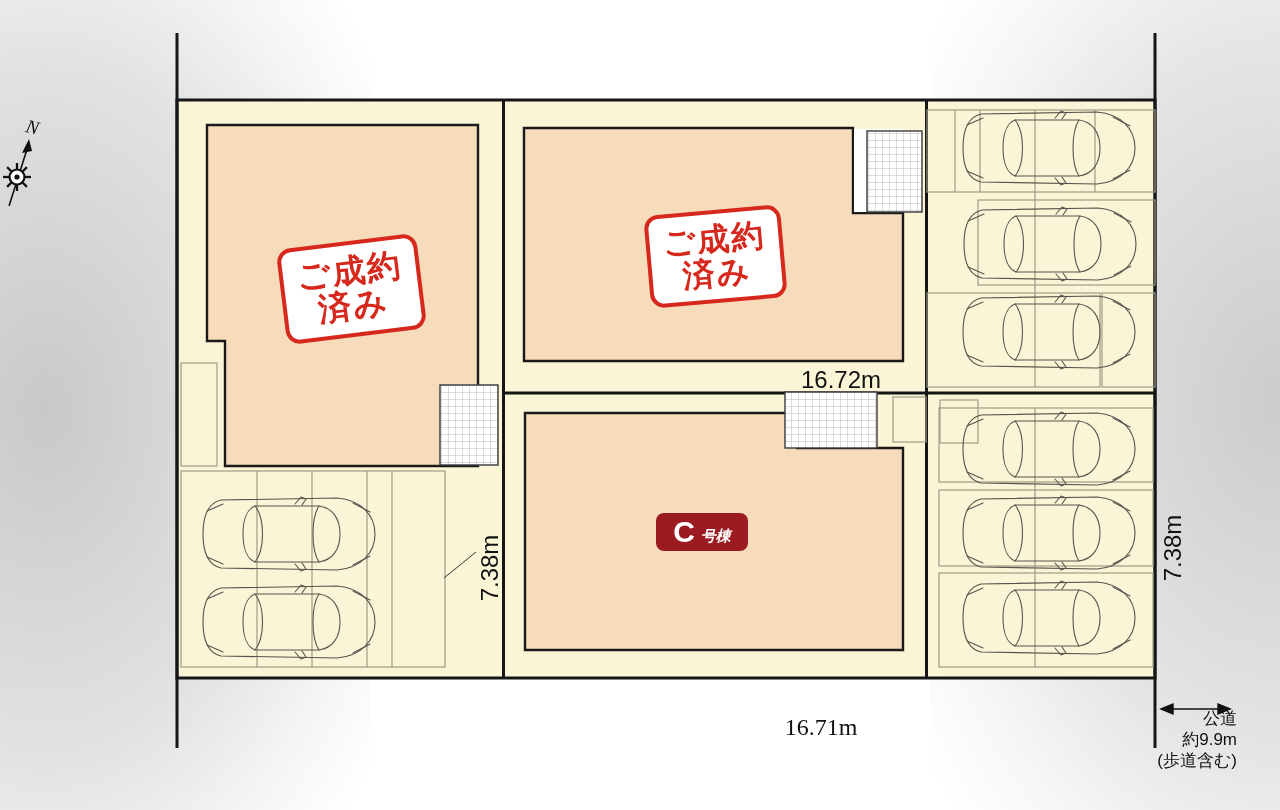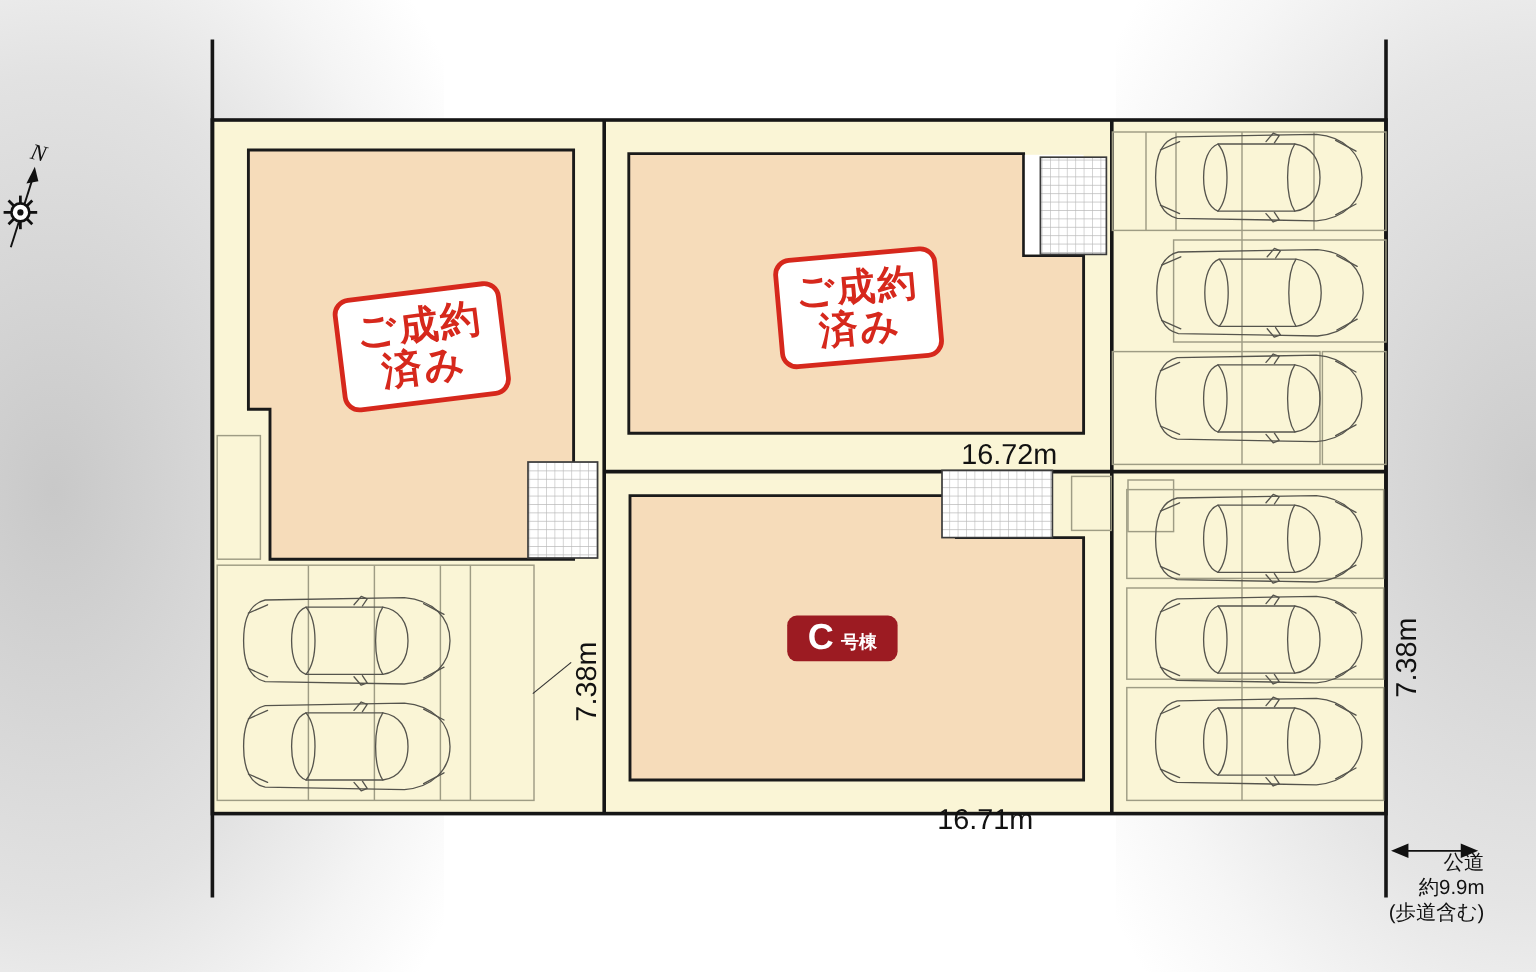--- a/index.html
+++ b/index.html
@@ -20,24 +20,24 @@
     display:flex;flex-direction:column;justify-content:center;
     line-height:1.06;letter-spacing:2px;
   }
   #stamp-a{left:281px;top:241px;width:133px;height:88px;font-size:33px;transform:rotate(-7deg);}
   #stamp-b{left:647px;top:210px;width:129px;height:85px;font-size:32px;transform:rotate(-5deg);}
   #badge-c{
     left:656px;top:513px;width:92px;height:38px;background:#9c1b22;border-radius:8px;
     color:#fff;display:flex;align-items:center;justify-content:center;gap:6px;
   }
   #badge-c .letter{font-size:30px;font-weight:700;line-height:1;}
-  #badge-c .suffix{font-size:15px;font-weight:700;line-height:1;padding-top:6px;}
+  #badge-c .suffix{font-size:15px;font-weight:700;line-height:1;padding-top:6px;font-style:italic;}
   .dim{font-size:24px;}
   #dim-top{left:761px;top:366px;width:120px;text-align:right;}
-  #dim-bottom{left:761px;top:670px;width:120px;text-align:center;}
+  #dim-bottom{left:761px;top:714px;width:120px;text-align:center;font-family:Liberation Serif, serif;}
   #dim-left{left:444px;top:555px;width:90px;height:26px;text-align:center;transform:rotate(-90deg);}
   #dim-right{left:1127px;top:535px;width:90px;height:26px;text-align:center;transform:rotate(-90deg);}
   #road-label{left:1117px;top:708px;width:120px;text-align:right;font-size:17px;line-height:1.24;}
   #road-label span{display:block;}
 </style>
 </head>
 <body>
 
 <div id="canvas">
 

